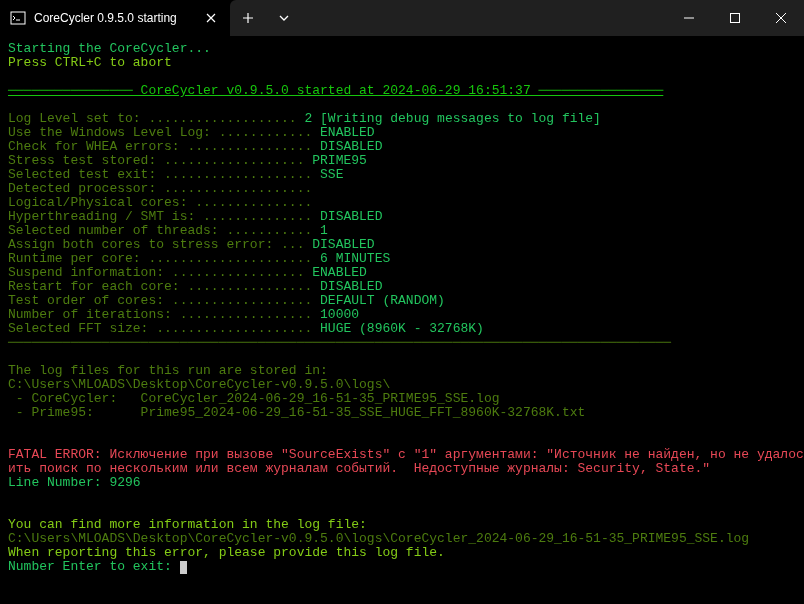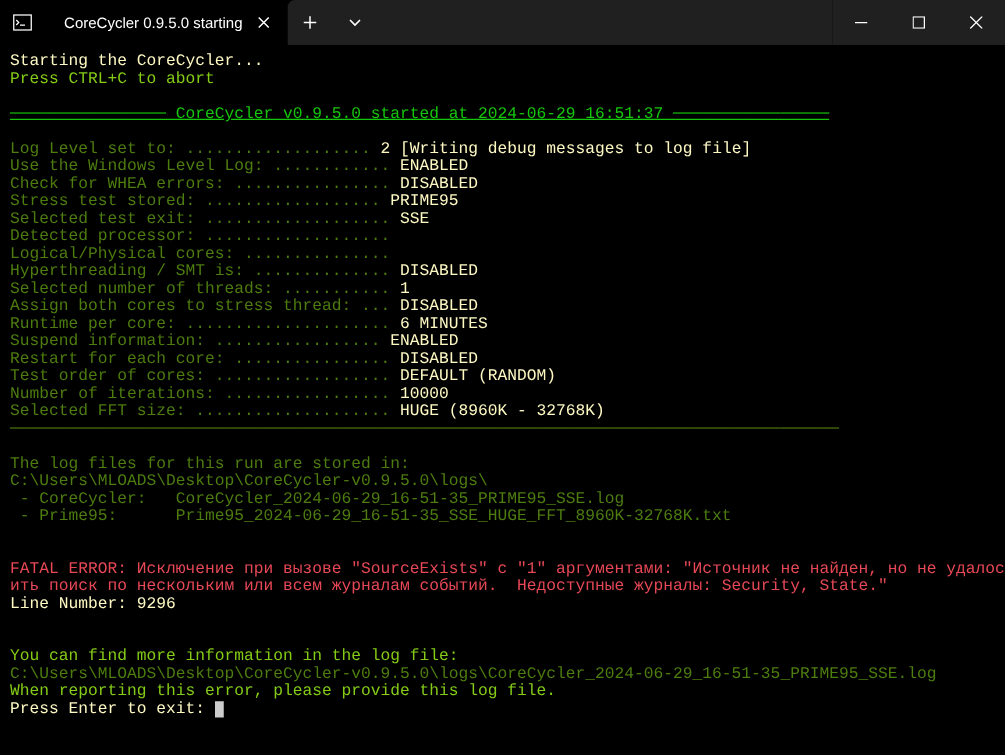--- a/index.html
+++ b/index.html
@@ -21,21 +21,20 @@
   .tab {
     background: #000000;
     display: flex;
     align-items: center;
     padding: 0 10px 0 10px;
     gap: 8px;
     border-top-right-radius: 6px;
     position: relative;
     min-width: 230px;
     height: 36px;
-    text-align: right;
   }
   .tab-icon {
     width: 16px;
     height: 16px;
     display: flex;
     align-items: center;
     justify-content: center;
   }
   .tab-title {
     color: #ffffff;
@@ -88,21 +87,21 @@
     background: #000000;
     color: #cccccc;
     padding: 6px 8px;
     height: calc(604px - 36px);
     overflow: hidden;
     line-height: 14px;
     white-space: pre;
     font-family: Consolas, 'Courier New', monospace;
     font-size: 13px;
   }
-  .c-white  { color: #fef9c3; }
+  .c-white  { color: #22c55e; }
   .c-yellow { color: #84cc16; }
   .c-green  { color: #16c60c; text-decoration: underline; }
   .c-cyan   { color: #4d7c0f; }
   .c-red    { color: #e74856; }
   .cursor {
     display: inline-block;
     width: 7px;
     height: 13px;
     background: #cccccc;
     vertical-align: text-bottom;
@@ -166,21 +165,21 @@
 <span></span>
 <span class="c-cyan">Log Level set to: ...................</span><span class="c-white"> 2 [Writing debug messages to log file]</span>
 <span class="c-cyan">Use the Windows Level Log: ............</span><span class="c-white"> ENABLED</span>
 <span class="c-cyan">Check for WHEA errors: ................</span><span class="c-white"> DISABLED</span>
 <span class="c-cyan">Stress test stored: ..................</span><span class="c-white"> PRIME95</span>
 <span class="c-cyan">Selected test exit: ...................</span><span class="c-white"> SSE</span>
 <span class="c-cyan">Detected processor: ...................</span>
 <span class="c-cyan">Logical/Physical cores: ...............</span>
 <span class="c-cyan">Hyperthreading / SMT is: ..............</span><span class="c-white"> DISABLED</span>
 <span class="c-cyan">Selected number of threads: ...........</span><span class="c-white"> 1</span>
-<span class="c-cyan">Assign both cores to stress thread: ...</span><span class="c-white"> DISABLED</span>
+<span class="c-cyan">Assign both cores to stress error: ...</span><span class="c-white"> DISABLED</span>
 <span class="c-cyan">Runtime per core: .....................</span><span class="c-white"> 6 MINUTES</span>
 <span class="c-cyan">Suspend information: .................</span><span class="c-white"> ENABLED</span>
 <span class="c-cyan">Restart for each core: ................</span><span class="c-white"> DISABLED</span>
 <span class="c-cyan">Test order of cores: ..................</span><span class="c-white"> DEFAULT (RANDOM)</span>
 <span class="c-cyan">Number of iterations: .................</span><span class="c-white"> 10000</span>
 <span class="c-cyan">Selected FFT size: ....................</span><span class="c-white"> HUGE (8960K - 32768K)</span>
 <span class="c-cyan">─────────────────────────────────────────────────────────────────────────────────────</span>
 <span></span>
 <span class="c-cyan">The log files for this run are stored in:</span>
 <span class="c-cyan">C:\Users\MLOADS\Desktop\CoreCycler-v0.9.5.0\logs\</span>
@@ -189,13 +188,13 @@
 <span></span>
 <span></span>
 <span class="c-red">FATAL ERROR: Исключение при вызове "SourceExists" с "1" аргументами: "Источник не найден, но не удалось выполн</span>
 <span class="c-red">ить поиск по нескольким или всем журналам событий.  Недоступные журналы: Security, State."</span>
 <span class="c-white">Line Number: 9296</span>
 <span></span>
 <span></span>
 <span class="c-yellow">You can find more information in the log file:</span>
 <span class="c-cyan">C:\Users\MLOADS\Desktop\CoreCycler-v0.9.5.0\logs\CoreCycler_2024-06-29_16-51-35_PRIME95_SSE.log</span>
 <span class="c-yellow">When reporting this error, please provide this log file.</span>
-<span class="c-white">Press Enter to exit: </span><span class="cursor"></span></div>
+<span class="c-white">Number Enter to exit: </span><span class="cursor"></span></div>
 
 </body></html>

